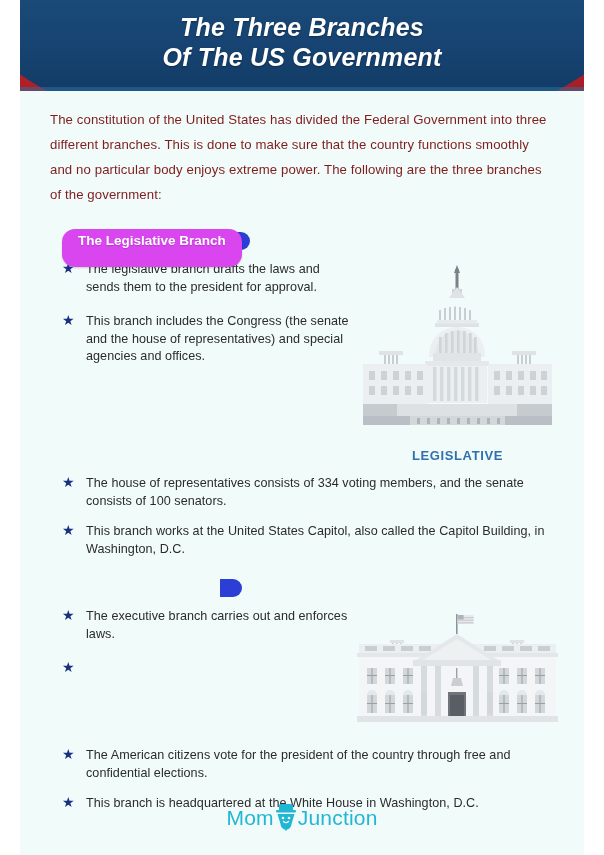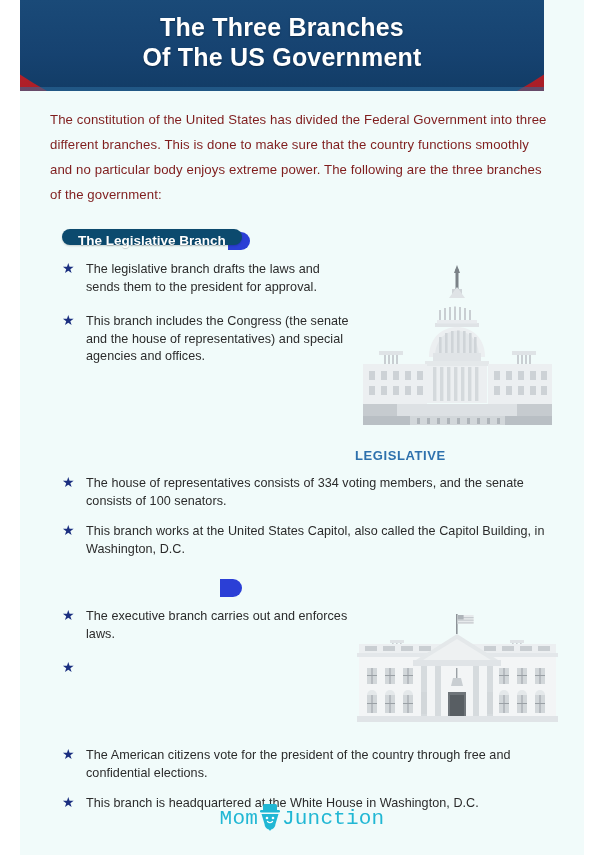--- a/index.html
+++ b/index.html
@@ -20,25 +20,26 @@
     top: 0;
     width: 564px;
     height: 855px;
     background: #f1fbfa;
     overflow: hidden;
   }
 
   
   .header {
     position: relative;
-    width: 524px;
+    width: 564px;
     height: 91px;
     background: #16436e;
     background: linear-gradient(180deg, #1a4a78 0%, #164270 60%, #123c66 100%);
     overflow: hidden;
+    font-style: italic;
   }
   .header-strip {
     position: absolute;
     left: 0; right: 0; bottom: 0;
     height: 4px;
     background: #2e6d9e;
     opacity: .55;
   }
   .ribbon {
     position: absolute;
@@ -73,26 +74,26 @@
     font-size: 13.2px;
     line-height: 25px;
     margin: 16px 0 0 0;
     letter-spacing: .1px;
   }
 
   .badge-row { margin: 22px 0 6px 12px; position: relative; height: 26px; }
   .badge {
     position: relative;
     display: inline-block;
-    background: #0c4a6e;
+    background: #d946ef;
     color: #ffffff;
     font-weight: bold;
     font-size: 13.5px;
     line-height: 24px;
-    height: 16px;
+    height: 38px;
     padding: 0 16px;
     border-radius: 13px;
     z-index: 2;
     text-shadow: 0 1px 1px rgba(0,0,0,.18);
     box-shadow: 0 1px 2px rgba(0,0,0,.18);
   }
   .badge-tab {
     position: absolute;
     top: 3px;
     width: 22px;
@@ -124,21 +125,21 @@
     width: 13px;
     height: 13px;
     color: #1b2f80;
     font-size: 14px;
     line-height: 13px;
   }
   ul.bullets.wide li { margin-bottom: 13px; }
   ul.bullets.narrow li { margin-bottom: 17px; }
 
   
-  .art-box { }
+  .art-box { text-align: center; }
   .art-label {
     color: #2e71ad;
     font-weight: bold;
     font-size: 13px;
     letter-spacing: .6px;
     margin-top: 4px;
   }
 
   
   .footer {
@@ -149,21 +150,21 @@
   }
   .logo {
     display: inline-flex;
     align-items: center;
     justify-content: center;
   }
   .logo-text {
     color: #21b7d4;
     font-size: 21px;
     letter-spacing: .2px;
-    font-family: Liberation Mono, monospace;
+    font-family: Liberation Sans, sans-serif;
   }
 </style>
 </head>
 <body>
 
 <div class="page">
 
   <div class="header">
 
     <svg class="ribbon left" viewBox="0 0 340 300" xmlns="http://www.w3.org/2000/svg">

